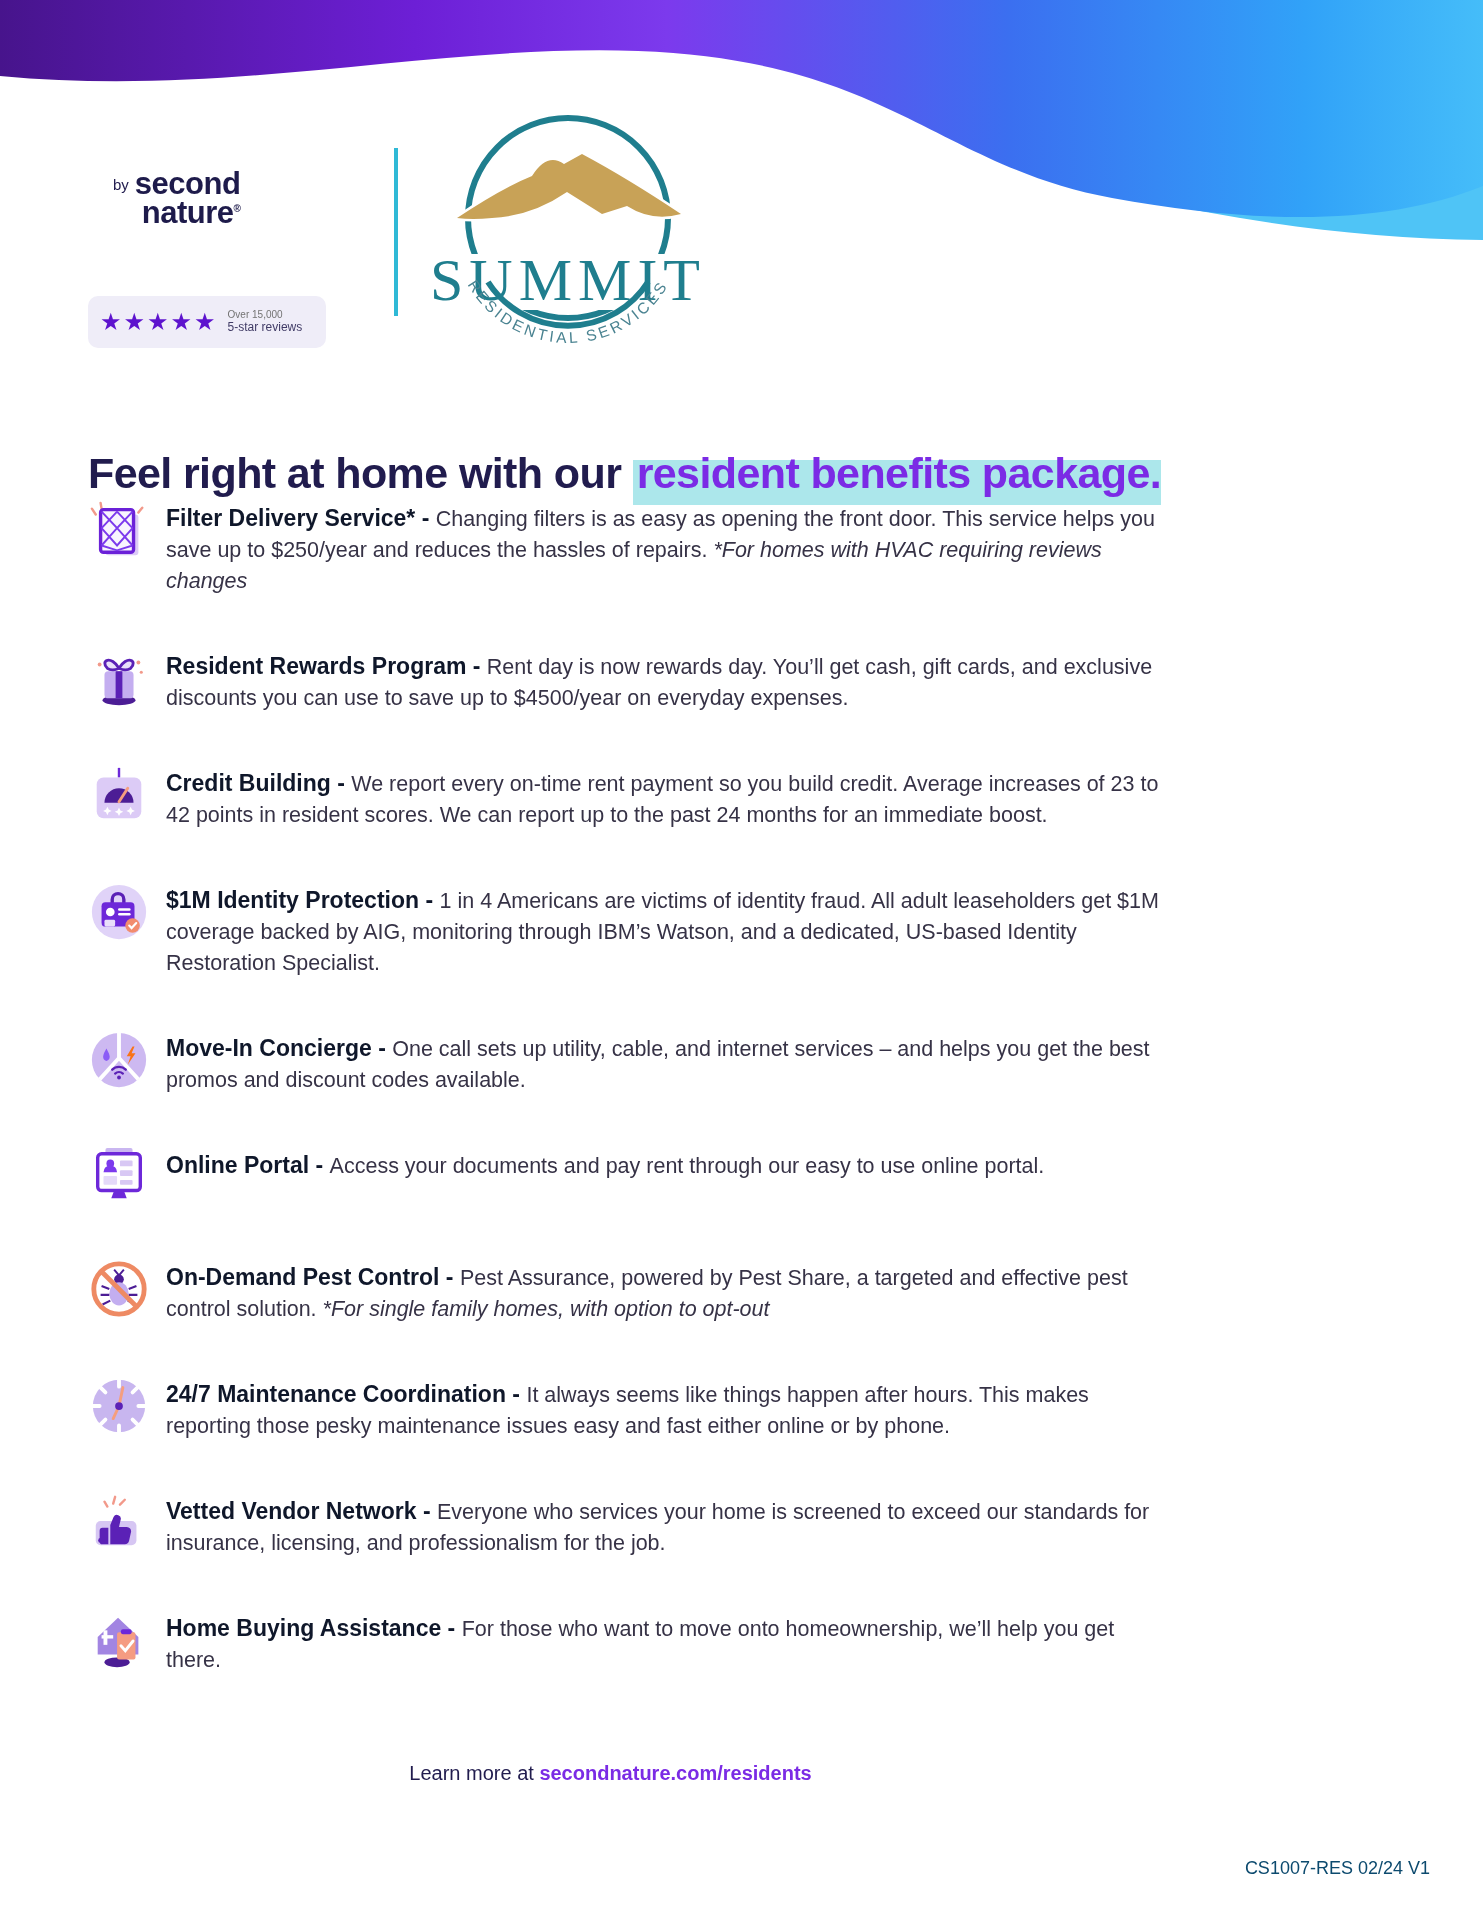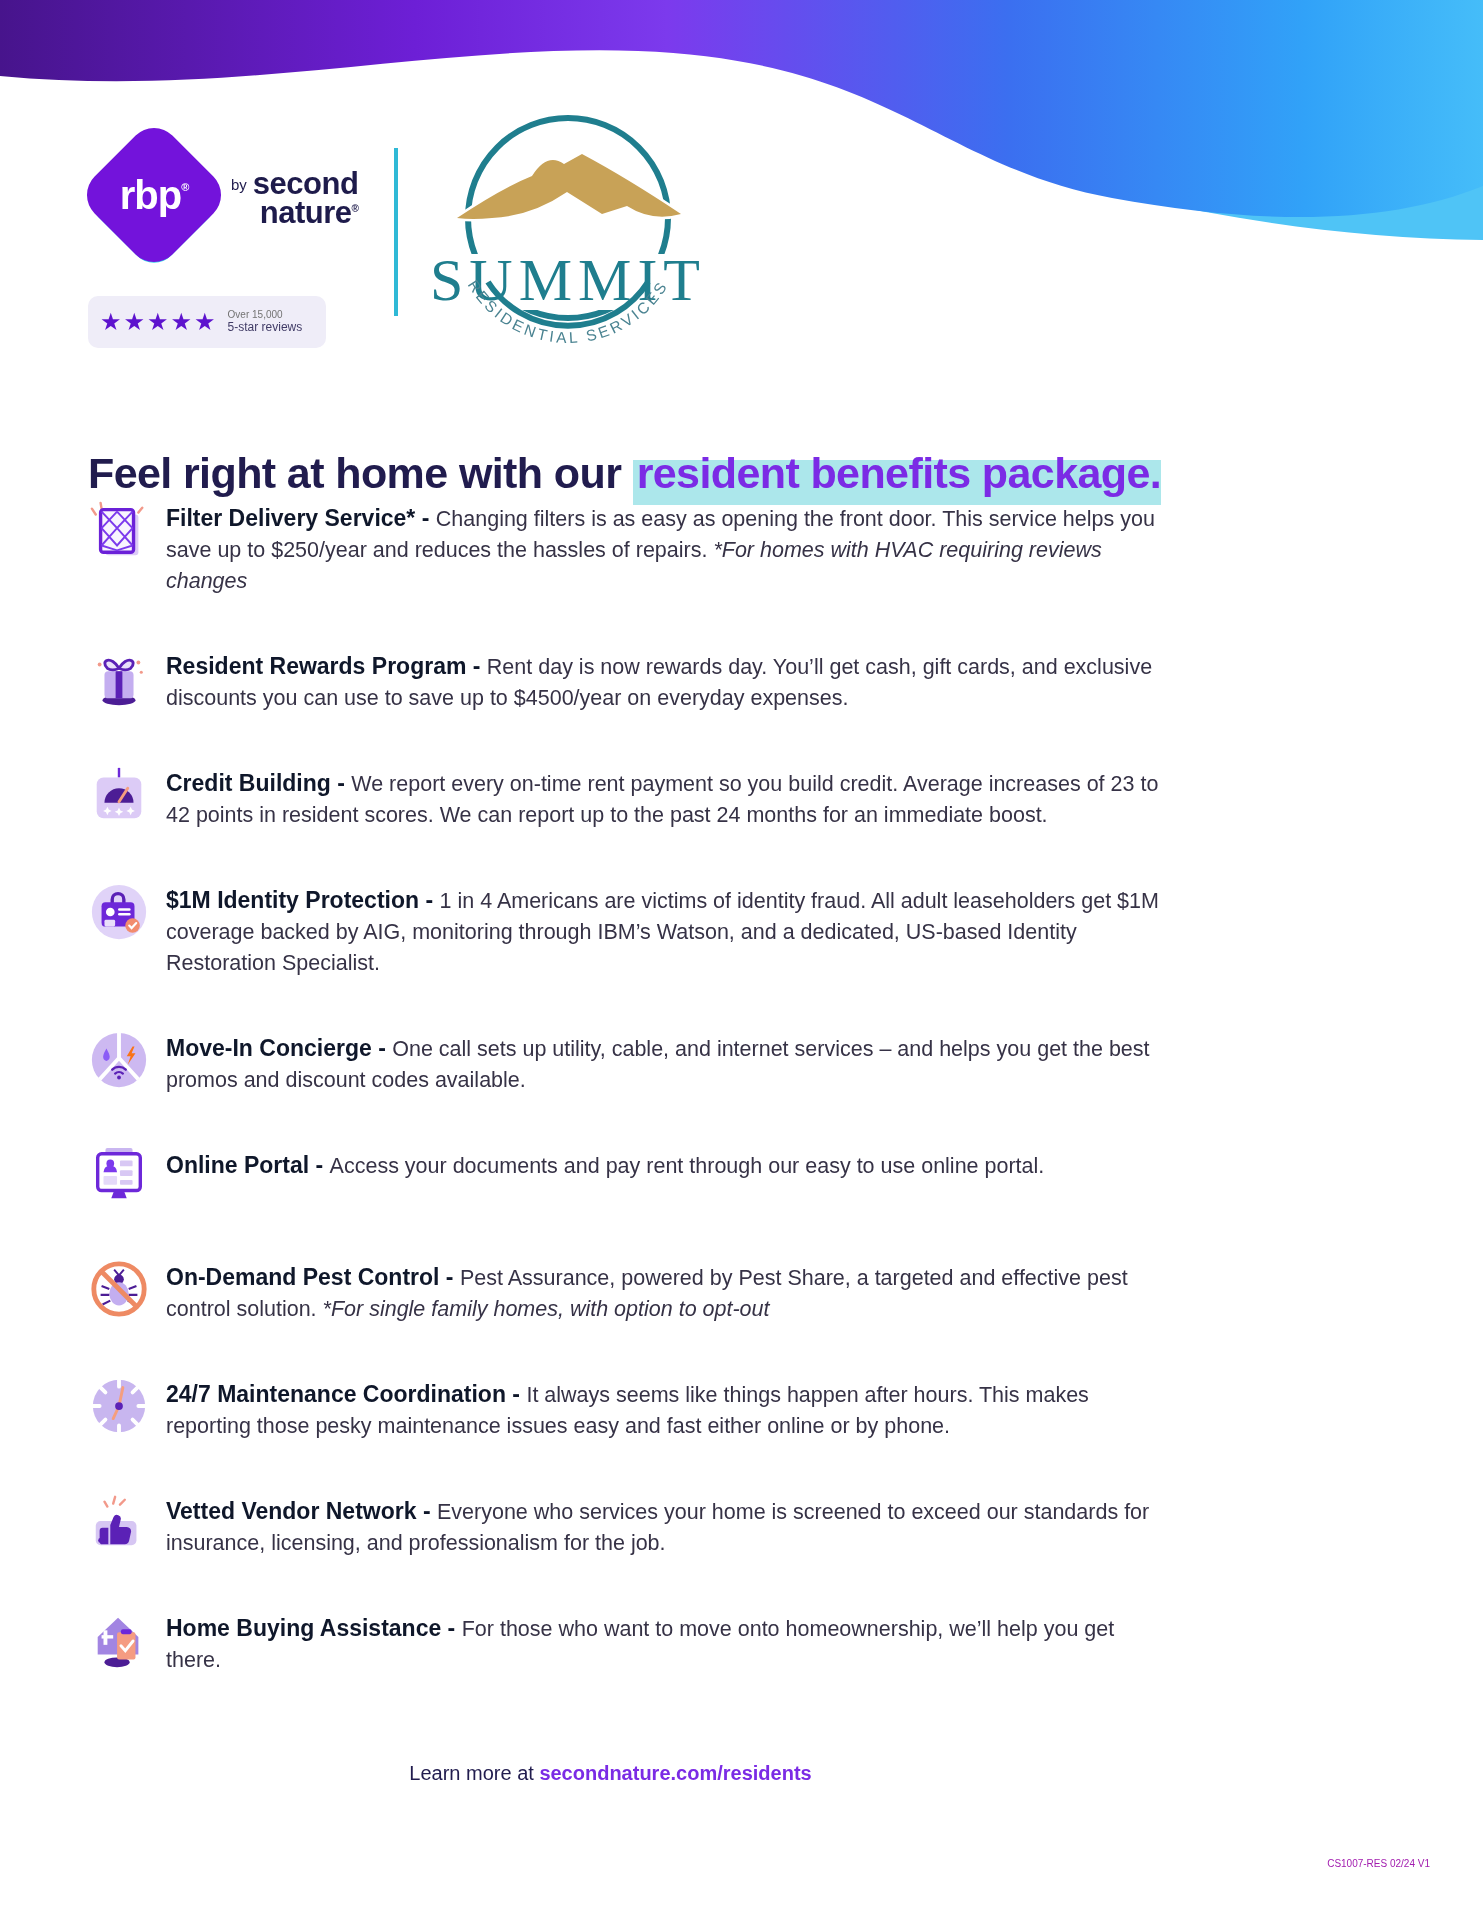--- a/index.html
+++ b/index.html
@@ -50,21 +50,21 @@
   .icon-wrap{width:62px;height:62px;flex:none;margin-right:16px;margin-top:-4px;}
   .icon-wrap svg{width:62px;height:62px;display:block;}
   .copy{margin:0;font-size:21.5px;line-height:31px;color:#363246;}
   .copy strong{font-size:23px;color:#0f172a;}
   .copy em{font-style:italic;}
 
   
   .footer-learn{position:absolute;top:1762px;left:88px;width:1045px;text-align:center;
                 font-size:20px;color:#211C4E;}
   .footer-learn .link{color:#7B2BE5;font-weight:bold;}
-  .doc-code{position:absolute;top:1858px;right:53px;font-size:10px;color:#a21caf;}
+  .doc-code{position:absolute;top:1858px;right:53px;font-size:18px;color:#0c4a6e;}
 </style>
 </head>
 <body>
 
 <div class="page">
 
   <svg class="wave" viewBox="0 0 1483 250" preserveAspectRatio="none">
     <defs>
       <linearGradient id="gMain" x1="0" y1="0" x2="1" y2="0">
         <stop offset="0" stop-color="#47148C"></stop>
@@ -73,28 +73,20 @@
         <stop offset="0.68" stop-color="#3B6FF0"></stop>
         <stop offset="0.88" stop-color="#31A2F8"></stop>
         <stop offset="1" stop-color="#45BDF9"></stop>
       </linearGradient>
     </defs>
     <path fill="#4FC4F6" d="M730,0 L1483,0 L1483,240 C1310,238 1130,204 1000,158 C918,128 820,62 730,0 Z"></path>
     <path fill="url(#gMain)" d="M0,0 L1483,0 L1483,186 C1390,224 1265,226 1112,198 C938,166 888,60 638,51 C428,44 232,98 0,76 Z"></path>
   </svg>
 
   <div class="brand-row">
-    <div class="rbp-mark">
-      <div class="rbp-teal"></div>
-      <div class="rbp-purple"></div>
-      <div class="rbp-label">
-          <span>rbp</span>
-          <sup>®</sup>
-        </div>
-    </div>
     <div class="byline">
       <span class="by">by</span>
       <span class="sn"><span>second</span><span class="l2"><span>nature</span><sup>®</sup></span></span>
     </div>
   </div>
 
   <div class="reviews-badge">
     <span class="stars">★★★★★</span>
     <span class="badge-text">
       <div class="badge-line1">Over 15,000</div>

